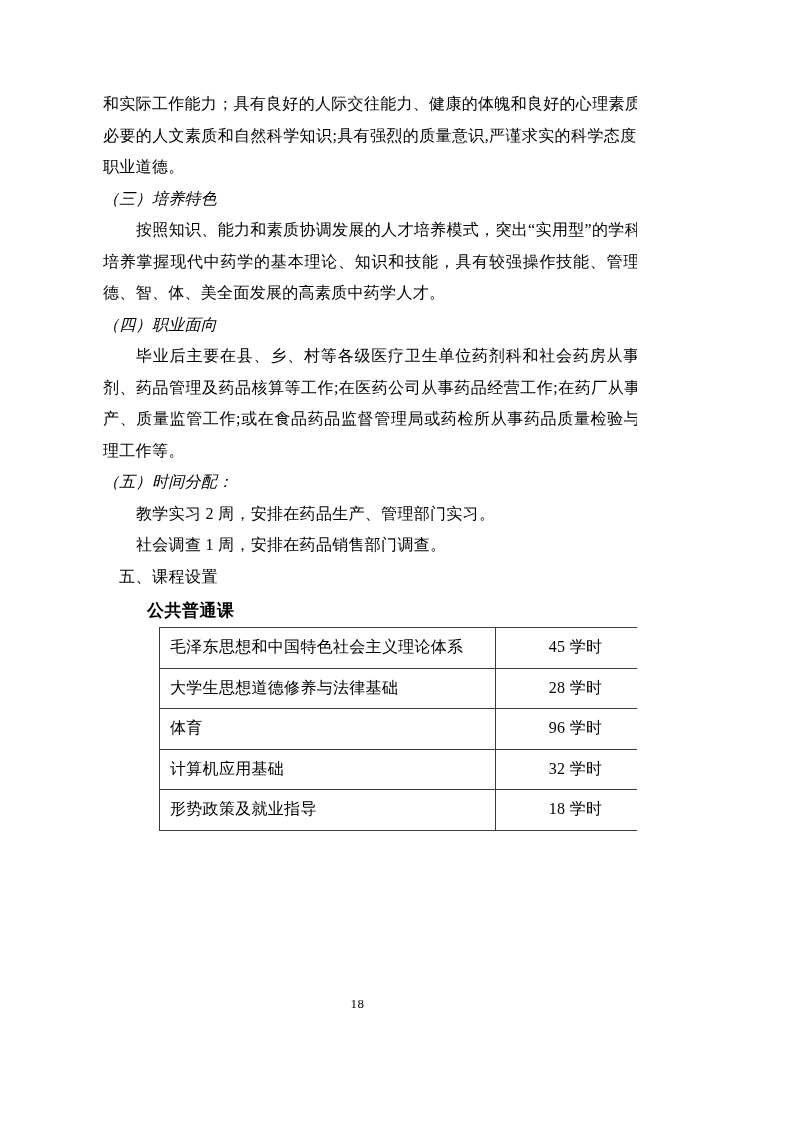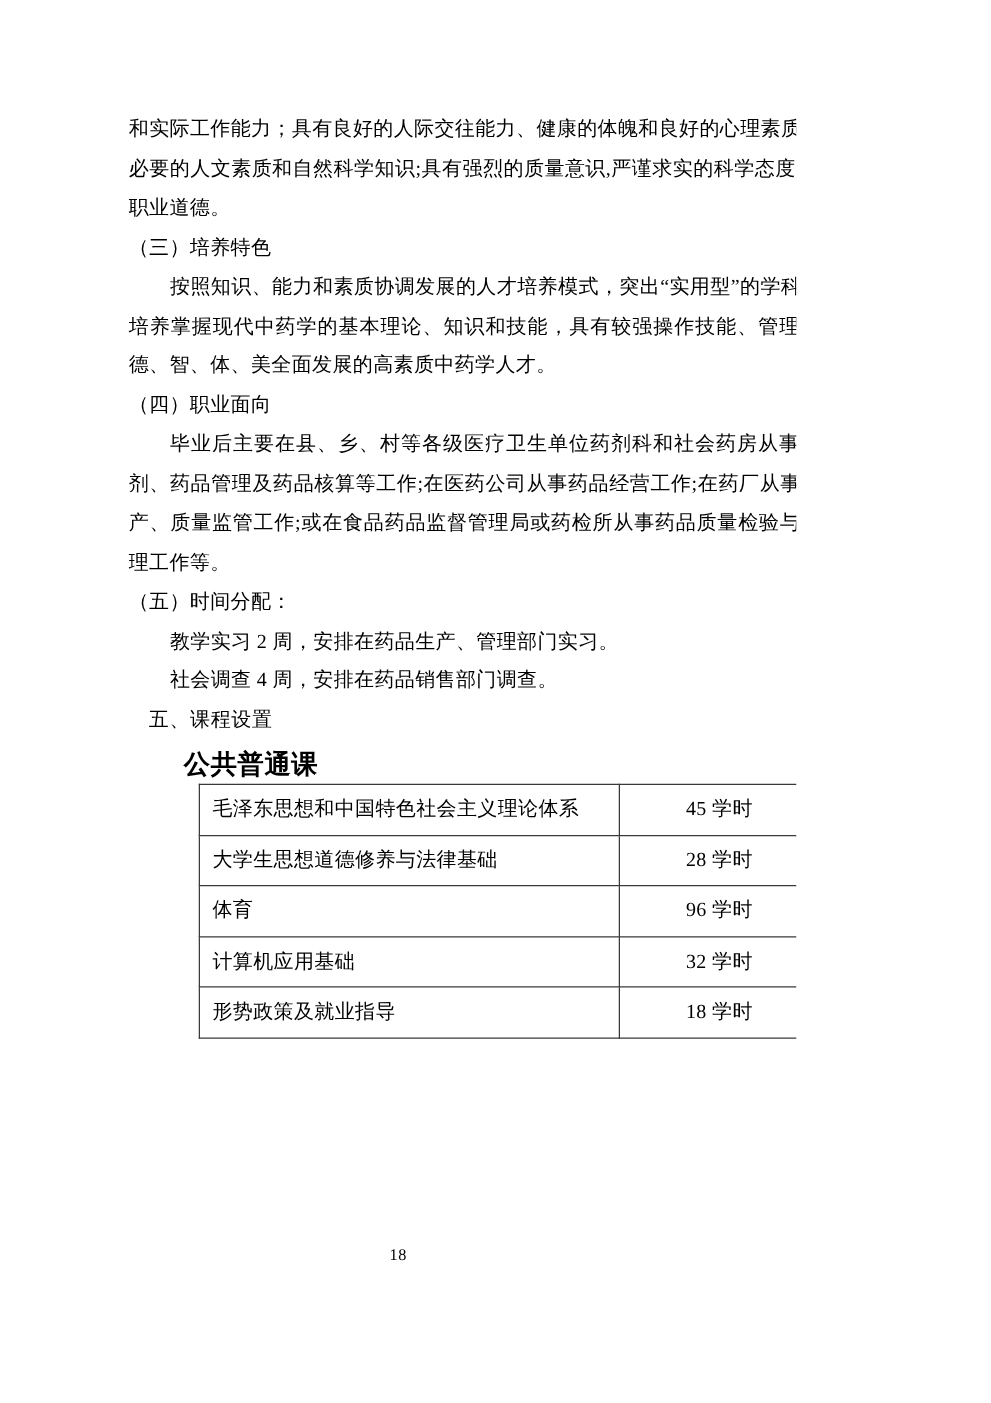--- a/index.html
+++ b/index.html
@@ -30,32 +30,33 @@
     letter-spacing: 0.3px;
   }
   .indent {
     text-indent: 33px;
   }
   .section-head {
     margin: 0;
     font-size: 16px;
     line-height: 31.5px;
     letter-spacing: 0.3px;
+    font-style: italic;
   }
   .chapter-head {
     margin: 0;
     margin-left: 16px;
     font-size: 16px;
     line-height: 31.5px;
     font-weight: normal;
     letter-spacing: 0.5px;
   }
   .table-caption {
     margin: 7px 0 0 44px;
-    font-size: 21px;
+    font-size: 17px;
     line-height: 24px;
     font-weight: bold;
     letter-spacing: 0.5px;
   }
   table.course-table {
     border-collapse: collapse;
     margin-left: 56px;
     margin-top: 4px;
     width: 484px;
     table-layout: fixed;
@@ -78,20 +79,21 @@
     padding: 0;
   }
   .page-footer {
     position: absolute;
     left: 0;
     top: 996px;
     width: 100%;
     text-align: center;
     font-size: 13px;
     letter-spacing: 0.5px;
+    padding-left: 39px;
   }
 </style>
 </head>
 <body>
 
 <div class="page">
   <div class="content">
 
     <p class="para">和实际工作能力；具有良好的人际交往能力、健康的体魄和良好的心理素质。具备必要的人文素质和自然科学知识;具有强烈的质量意识,严谨求实的科学态度,良好的职业道德。</p>
 
@@ -101,21 +103,21 @@
 
     <p class="section-head">（四）职业面向</p>
 
     <p class="para indent">毕业后主要在县、乡、村等各级医疗卫生单位药剂科和社会药房从事药品调剂、药品管理及药品核算等工作;在医药公司从事药品经营工作;在药厂从事药品生产、质量监管工作;或在食品药品监督管理局或药检所从事药品质量检验与监督管理工作等。</p>
 
     <p class="section-head">（五）时间分配：</p>
 
 
     <p class="para indent">教学实习 2 周，安排在药品生产、管理部门实习。</p>
 
-    <p class="para indent">社会调查 4 周，安排在药品销售部门调查。</p>
+    <p class="para indent">社会调查 1 周，安排在药品销售部门调查。</p>
 
     <p class="chapter-head">五、课程设置</p>
 
     <p class="table-caption">公共普通课</p>
 
     <table class="course-table">
       <tbody>
         <tr>
           <td class="col-course">毛泽东思想和中国特色社会主义理论体系</td>
           <td class="col-hours">45 学时</td>

